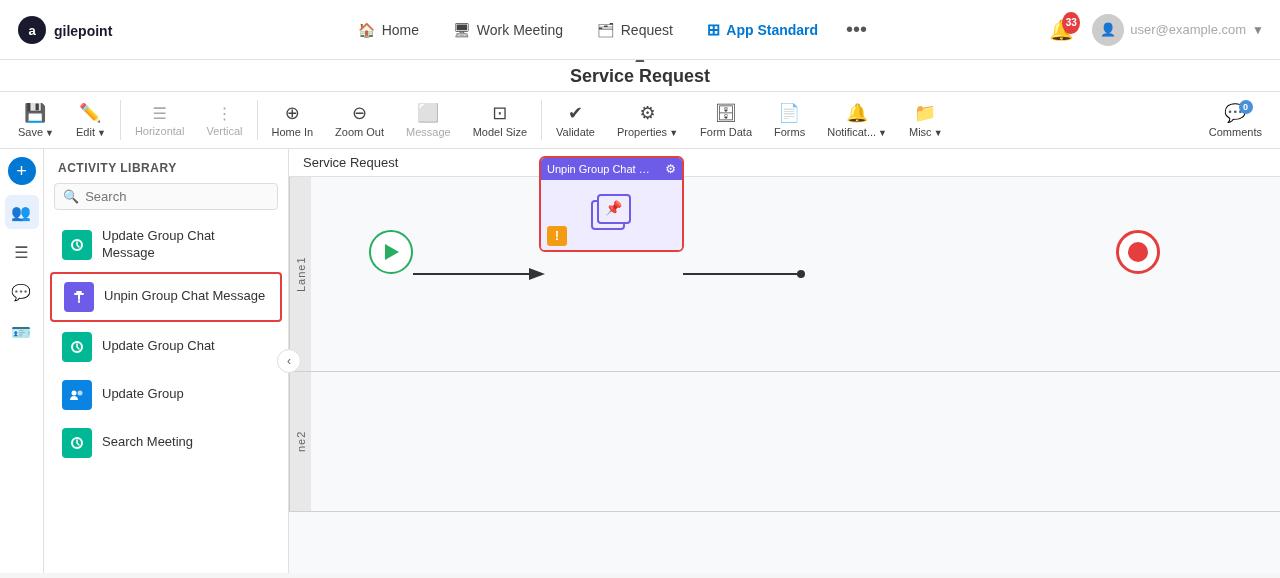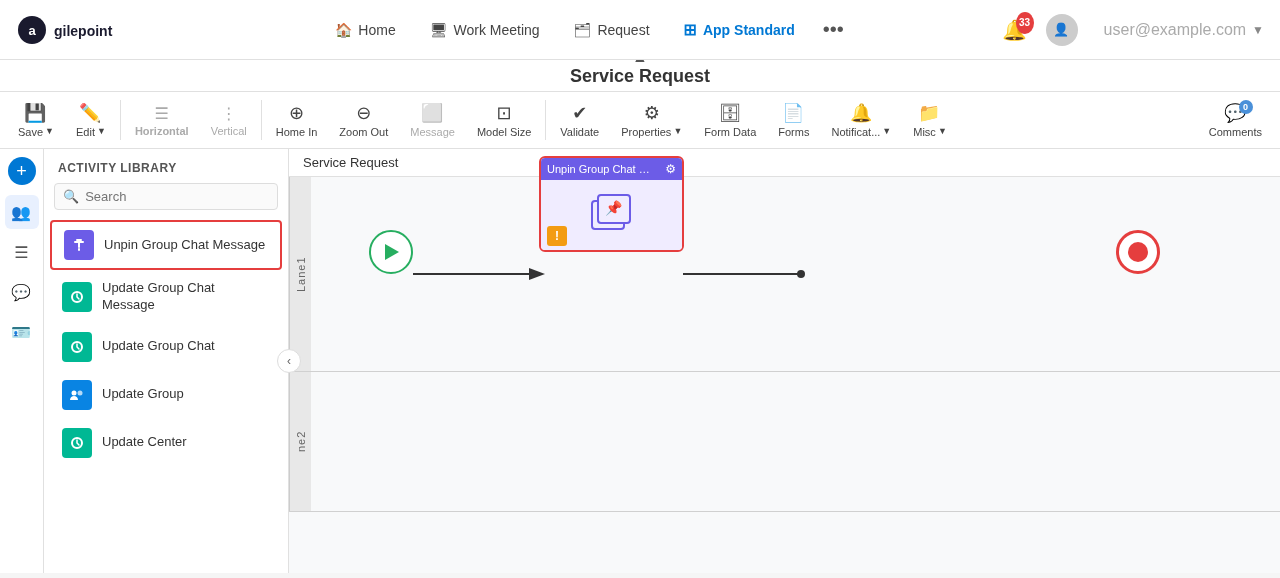--- a/index.html
+++ b/index.html
@@ -44,21 +44,21 @@
       display: flex; align-items: center; background: #fff;
       border-bottom: 1px solid #e0e0e0; padding: 4px 8px; gap: 2px; flex-wrap: wrap;
     }
     .toolbar-btn {
       display: flex; flex-direction: column; align-items: center; padding: 6px 10px;
       border-radius: 4px; cursor: pointer; color: #444; font-size: 11px; gap: 2px;
       border: none; background: none; min-width: 48px;
     }
     .toolbar-btn.disabled { color: #aaa; cursor: default; }
     .toolbar-btn .tb-icon { font-size: 18px; }
-    .toolbar-btn .tb-label { font-size: 11px; display: flex; align-items: flex-start; gap: 2px; }
+    .toolbar-btn .tb-label { font-size: 11px; display: flex; align-items: flex-end; gap: 2px; }
     .toolbar-sep { width: 1px; height: 40px; background: #e0e0e0; margin: 0 2px; }
     .comments-btn { margin-left: auto; }
     .comments-badge { position: relative; }
     .comments-badge-dot {
       position: absolute; top: -2px; right: -6px; background: #4a90d9; color: #fff;
       border-radius: 50%; width: 14px; height: 14px; font-size: 9px;
       display: flex; align-items: center; justify-content: center; font-weight: 700;
     }
 
     
@@ -221,21 +221,21 @@
     <div class="notif-btn">
       <span style="font-size:20px; color:#555;">🔔</span>
       <div class="notif-badge">
         <span>33</span>
       </div>
     </div>
     <div class="user-area">
       <div class="user-avatar">
         <span>👤</span>
       </div>
-      <span class="user-name" style="color:#aaa; font-size:16px;margin-left:20px;">user@example.com</span>
+      <span class="user-name" style="color:#aaa; font-size:13px;">user@example.com</span>
       <span style="color:#888; font-size:12px;">▼</span>
     </div>
   </div>
 </div>
 
 <div class="page-title-bar">
   <div class="collapse-arrow">▲</div>
   <span class="page-title">Service Request</span>
 </div>
 
@@ -244,21 +244,21 @@
     <span class="tb-icon">💾</span>
     <span class="tb-label">Save <span style="font-size:9px;">▼</span></span>
   </button>
   <button class="toolbar-btn">
     <span class="tb-icon">✏️</span>
     <span class="tb-label">Edit <span style="font-size:9px;">▼</span></span>
   </button>
   <div class="toolbar-sep"></div>
   <button class="toolbar-btn disabled">
     <span class="tb-icon" style="font-size:16px; color:#aaa;">☰</span>
-    <span class="tb-label" style="color:#aaa;font-weight:bold;">Horizontal</span>
+    <span class="tb-label" style="color:#aaa;">Horizontal</span>
   </button>
   <button class="toolbar-btn disabled">
     <span class="tb-icon" style="font-size:16px; color:#aaa;">⋮</span>
     <span class="tb-label" style="color:#aaa;">Vertical</span>
   </button>
   <div class="toolbar-sep"></div>
   <button class="toolbar-btn">
     <span class="tb-icon">⊕</span>
     <span class="tb-label">Home In</span>
   </button>
@@ -328,50 +328,50 @@
 
   <div class="activity-panel" style="position:relative;">
     <div class="activity-header">ACTIVITY LIBRARY</div>
 
     <div class="search-box">
       <span class="search-icon">🔍</span>
       <input type="text" placeholder="Search" style="">
     </div>
 
     <div class="activity-list">
+
+      <div class="activity-item">
+        <div class="activity-icon teal">
+          <svg width="16" height="16" viewBox="0 0 16 16" fill="white">
+            <circle cx="8" cy="8" r="5" stroke="white" stroke-width="2" fill="none"></circle>
+            <path d="M8 5v3l2 2" stroke="white" stroke-width="1.5" fill="none" stroke-linecap="round"></path>
+          </svg>
+        </div>
+        <span class="activity-label">Update Group Chat Message</span>
+      </div>
 
       <div class="activity-item selected">
         <div class="activity-icon purple">
           <svg width="16" height="16" viewBox="0 0 16 16" fill="white">
             <rect x="5" y="2" width="6" height="2" rx="1"></rect>
             <rect x="7" y="4" width="2" height="7" rx="1"></rect>
             <rect x="3" y="4" width="10" height="2" rx="1"></rect>
             <rect x="7" y="11" width="2" height="3" rx="1"></rect>
           </svg>
         </div>
         <span class="activity-label">Unpin Group Chat Message</span>
       </div>
 
       <div class="activity-item">
         <div class="activity-icon teal">
           <svg width="16" height="16" viewBox="0 0 16 16" fill="white">
             <circle cx="8" cy="8" r="5" stroke="white" stroke-width="2" fill="none"></circle>
             <path d="M8 5v3l2 2" stroke="white" stroke-width="1.5" fill="none" stroke-linecap="round"></path>
           </svg>
         </div>
-        <span class="activity-label">Update Group Chat Message</span>
-      </div>
-
-      <div class="activity-item">
-        <div class="activity-icon teal">
-          <svg width="16" height="16" viewBox="0 0 16 16" fill="white">
-            <circle cx="8" cy="8" r="5" stroke="white" stroke-width="2" fill="none"></circle>
-            <path d="M8 5v3l2 2" stroke="white" stroke-width="1.5" fill="none" stroke-linecap="round"></path>
-          </svg>
-        </div>
         <span class="activity-label">Update Group Chat</span>
       </div>
 
       <div class="activity-item">
         <div class="activity-icon blue">
           <svg width="16" height="16" viewBox="0 0 16 16" fill="white">
             <circle cx="5" cy="6" r="2.5" fill="white"></circle>
             <circle cx="11" cy="6" r="2.5" fill="white" opacity="0.7"></circle>
             <path d="M1 13c0-2.5 2-4 4-4s4 1.5 4 4" fill="white"></path>
           </svg>
@@ -379,21 +379,21 @@
         <span class="activity-label">Update Group</span>
       </div>
 
       <div class="activity-item">
         <div class="activity-icon teal">
           <svg width="16" height="16" viewBox="0 0 16 16" fill="white">
             <circle cx="8" cy="8" r="5" stroke="white" stroke-width="2" fill="none"></circle>
             <path d="M8 5v3l2 2" stroke="white" stroke-width="1.5" fill="none" stroke-linecap="round"></path>
           </svg>
         </div>
-        <span class="activity-label">Update Center</span>
+        <span class="activity-label">Search Meeting</span>
       </div>
 
     </div>
 
     <div class="panel-collapse" style="position:absolute; right:-13px; top:50%;">‹</div>
   </div>
 
   <div class="canvas-area">
     <div class="canvas-header">Service Request</div>
     <div class="canvas-body">

